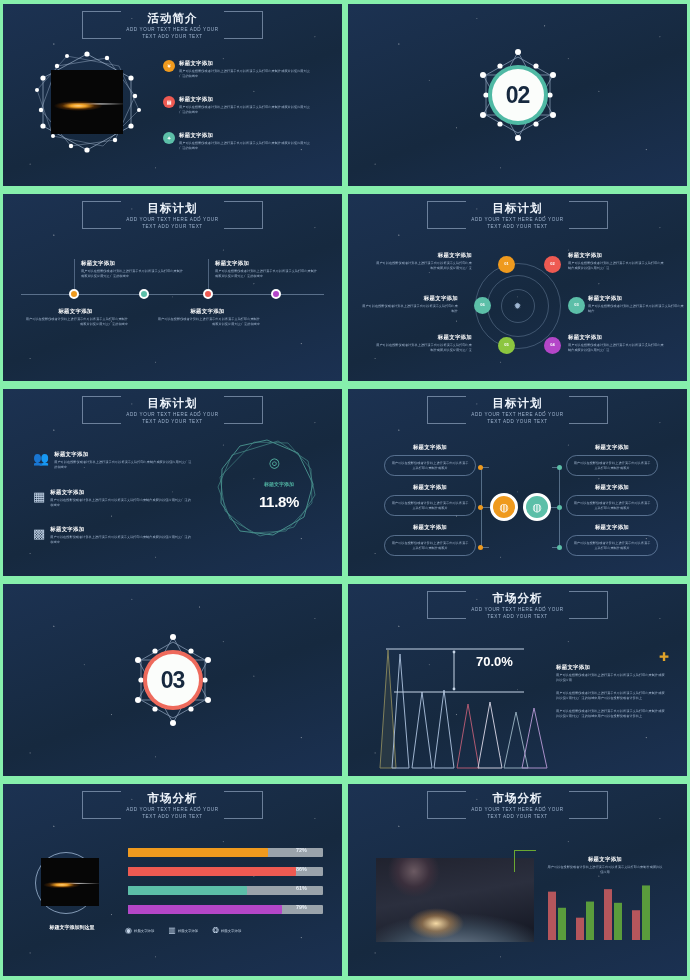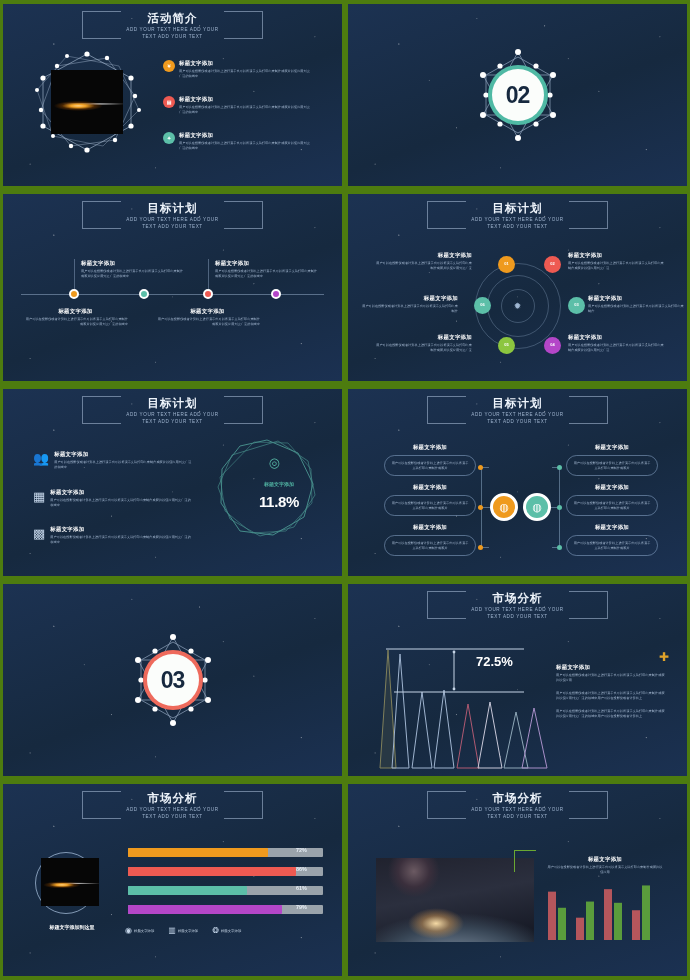--- a/index.html
+++ b/index.html
@@ -1,18 +1,18 @@
 <!DOCTYPE html>
 <html><head>
 <meta charset="utf-8">
 <style>
   * { box-sizing: border-box; margin:0; padding:0; }
   html,body { width:690px; height:980px; background:#fff; font-family:"Liberation Sans", sans-serif; }
   .grid { width:690px; height:980px; display:grid; grid-template-columns:345px 345px; grid-template-rows:190px 195px 195px 200px 200px; background:#ffffff; }
-  .slide { position:relative; overflow:hidden; background:#4d7c0f; }
+  .slide { position:relative; overflow:hidden; background:#86efac; }
   .sl { position:absolute; left:3px; top:4px; right:3px; bottom:4px; background:
         radial-gradient(1px 1px at 15% 22%, rgba(255,255,255,.55), transparent),
         radial-gradient(1px 1px at 32% 68%, rgba(255,255,255,.4), transparent),
         radial-gradient(1px 1px at 58% 12%, rgba(255,255,255,.5), transparent),
         radial-gradient(1px 1px at 74% 48%, rgba(255,255,255,.35), transparent),
         radial-gradient(1px 1px at 88% 80%, rgba(255,255,255,.45), transparent),
         radial-gradient(1px 1px at 8% 88%, rgba(255,255,255,.35), transparent),
         radial-gradient(1px 1px at 45% 90%, rgba(255,255,255,.3), transparent),
         radial-gradient(1px 1px at 65% 30%, rgba(255,255,255,.3), transparent),
         radial-gradient(1px 1px at 24% 42%, rgba(255,255,255,.25), transparent),
@@ -436,21 +436,21 @@
       <g stroke="#c5d4e6" stroke-width="1">
         <line x1="10" y1="7" x2="148" y2="7"></line>
         <line x1="18" y1="50" x2="148" y2="50"></line>
         <line x1="78" y1="9" x2="78" y2="48"></line>
       </g>
       <g fill="#c5d4e6">
             <circle cx="78" cy="10" r="1.4"></circle>
             <circle cx="78" cy="47" r="1.4"></circle>
           </g>
     </svg>
-    <div style="position:absolute; left:128px; top:70px; font-size:13px; font-weight:bold; color:#fff;">72.5%</div>
+    <div style="position:absolute; left:128px; top:70px; font-size:13px; font-weight:bold; color:#fff;">70.0%</div>
 
     <div style="position:absolute; left:208px; top:80px; width:110px;">
       <div class="ttl">标题文字添加</div>
       <div class="body">用户可以在投影仪或者计算机上进行演示也可以将演示文稿打印出来制作成胶片以便应用</div>
       <div class="body" style="margin-top:9px;">用户可以在投影仪或者计算机上进行演示也可以将演示文稿打印出来制作成胶片以便应用到更广泛的领域中用户可以在投影仪或者计算机上</div>
       <div class="body" style="margin-top:9px;">用户可以在投影仪或者计算机上进行演示也可以将演示文稿打印出来制作成胶片以便应用到更广泛的领域中用户可以在投影仪或者计算机上</div>
     </div>
     <div style="position:absolute; right:18px; top:66px; color:#e0a32a; font-size:12px;">✚</div>
   </div>
     </div>

